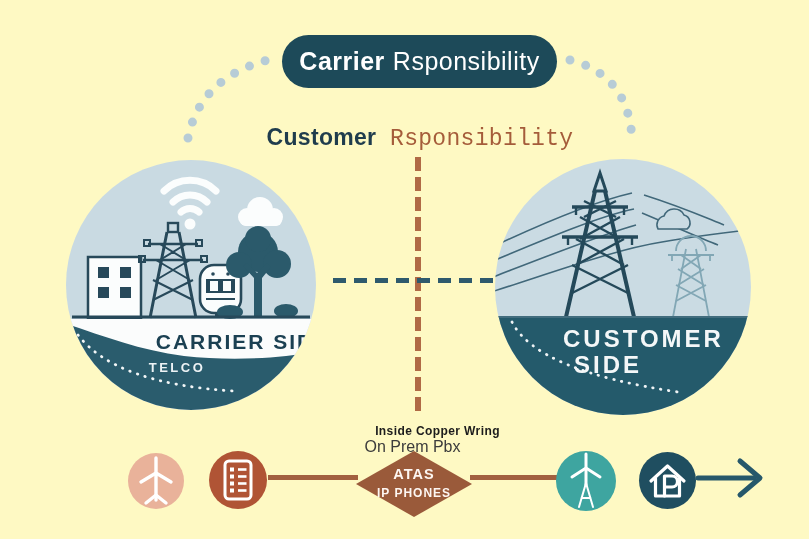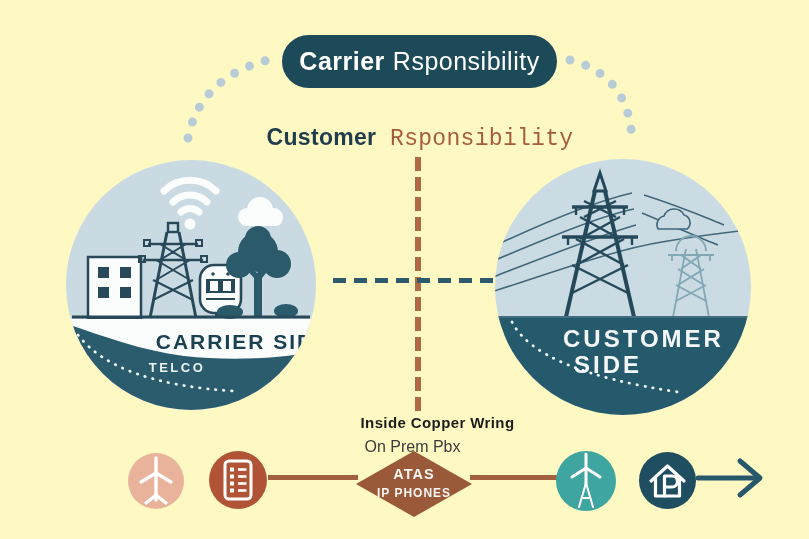--- a/index.html
+++ b/index.html
@@ -24,22 +24,22 @@
   
   #vline{
     left:415px;top:157px;width:6px;height:255px;
     background:repeating-linear-gradient(to bottom,#b06a45 0 14px,transparent 14px 20px);
   }
   #hline{
     left:333px;top:278px;width:170px;height:5px;
     background:repeating-linear-gradient(to right,#2e5a6d 0 13px,transparent 13px 21px);
   }
   
-  #midlabel1{left:320px;top:414px;width:235px;text-align:center;font-weight:bold;
-    font-size:15px;color:#1c1c1c;letter-spacing:.4px;}
+  #midlabel1{left:320px;top:424px;width:235px;text-align:center;font-weight:bold;
+    font-size:12px;color:#1c1c1c;letter-spacing:.4px;}
   #midlabel2{left:330px;top:438px;width:165px;text-align:center;
     font-size:16px;color:#3c3c3c;}
   
   .conn{height:5px;background:#a2603f;top:475px;}
   #conn-left{left:268px;width:90px;}
   #conn-right{left:470px;width:88px;}
   
   .iconcircle{border-radius:50%;display:flex;align-items:center;justify-content:center;}
   #icon1{left:128px;top:453px;width:56px;height:56px;background:#e9b29a;}
   #icon2{left:209px;top:451px;width:58px;height:58px;background:#b05435;}

